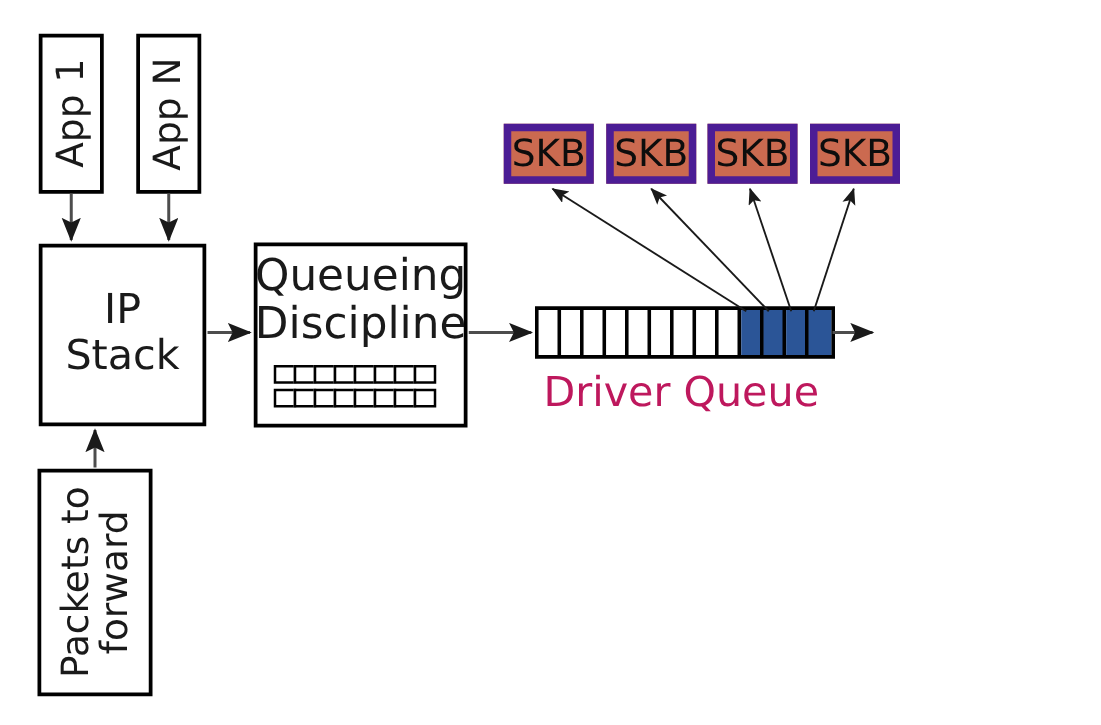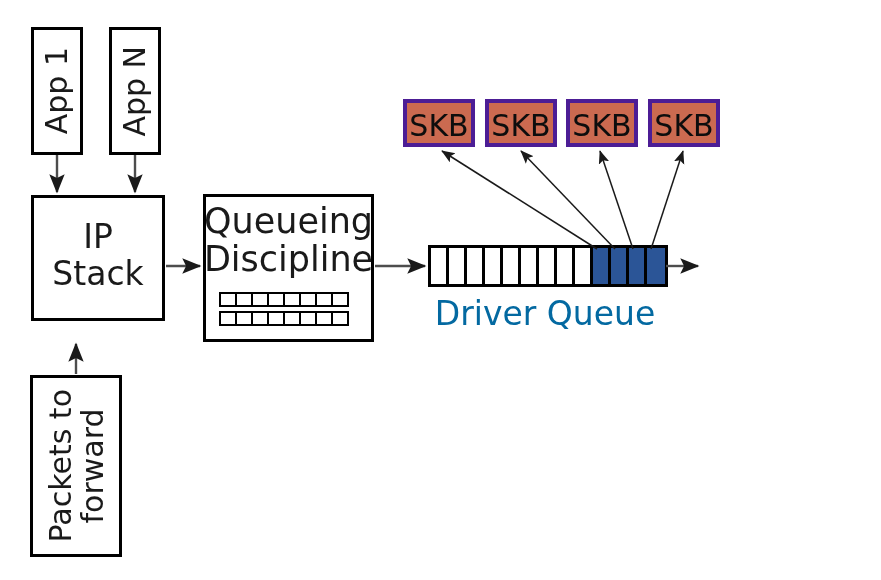--- a/index.html
+++ b/index.html
@@ -108,34 +108,34 @@
   .dq-cell.last {
     border-right: none;
   }
   #driver-queue-label {
     position: absolute;
     left: 428px;
     top: 294px;
     width: 234px;
     text-align: center;
     font-size: 33px;
-    color: #0369a1;
+    color: #be185d;
     white-space: nowrap;
   }
 
   
   .skb {
     position: absolute;
     box-sizing: border-box;
     width: 72px;
     height: 48px;
-    border: 4px solid #4c1d95;
+    border: 6px solid #4c1d95;
     background: #cb6a50;
     display: flex;
-    align-items: flex-end;
+    align-items: center;
     justify-content: center;
     font-size: 30px;
     color: #0d0d0d;
   }
 
   svg.overlay {
     position: absolute;
     left: 0;
     top: 0;
     width: 881px;
@@ -149,21 +149,21 @@
 <div id="canvas">
 
   <div class="box" id="app1" style="left:31px; top:27px; width:52px; height:128px;">
     <span class="vert-label">App 1</span>
   </div>
 
   <div class="box" id="appN" style="left:109px; top:27px; width:52px; height:128px;">
     <span class="vert-label">App N</span>
   </div>
 
-  <div class="box" id="ip-stack" style="left:31px; top:195px; width:134px; height:126px;">
+  <div class="box" id="ip-stack" style="left:31px; top:195px; width:134px; height:146px;">
     <span class="qtext" style="white-space:pre">IP
 Stack</span>
   </div>
 
   <div class="box" id="qdisc" style="left:203px; top:194px; width:171px; height:148px;">
     <span class="qtext">Queueing
 Discipline</span>
     <div class="qgrid" id="qdisc-grid">
         <div class="qrow">
           <div class="qcell"></div>

